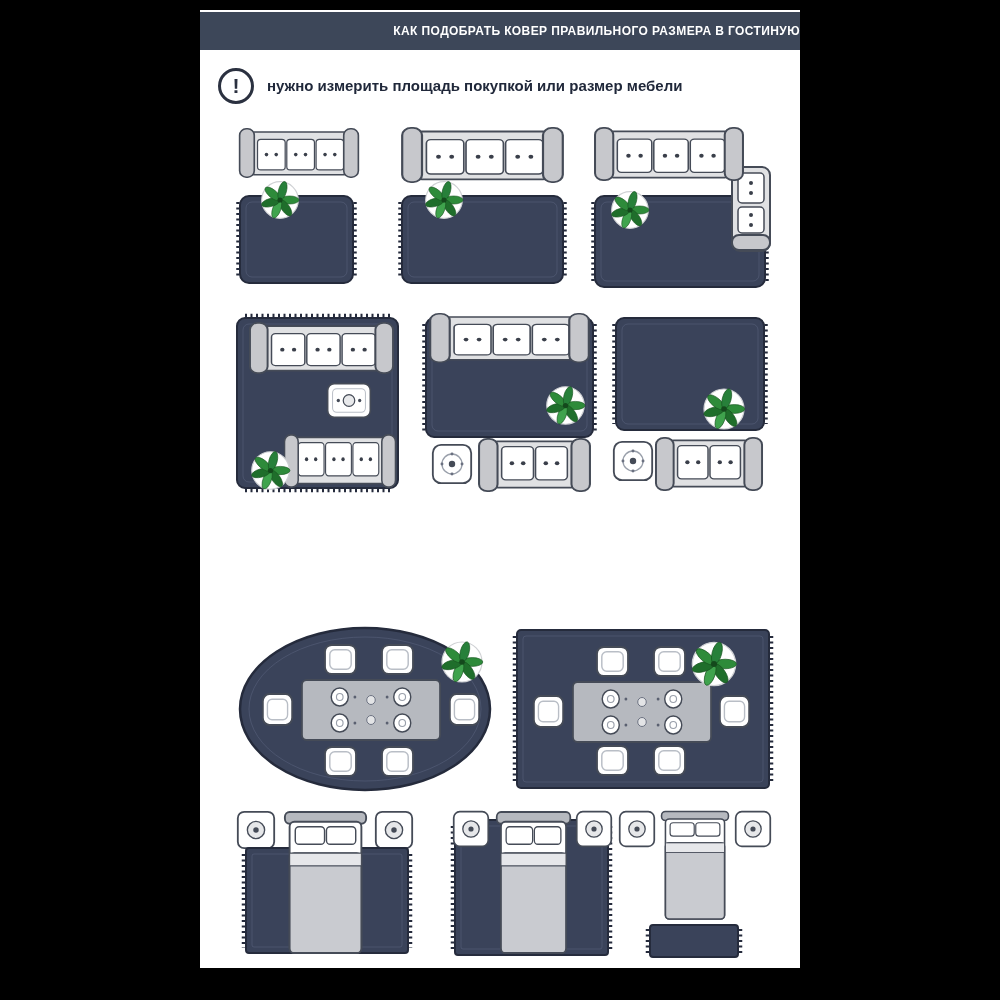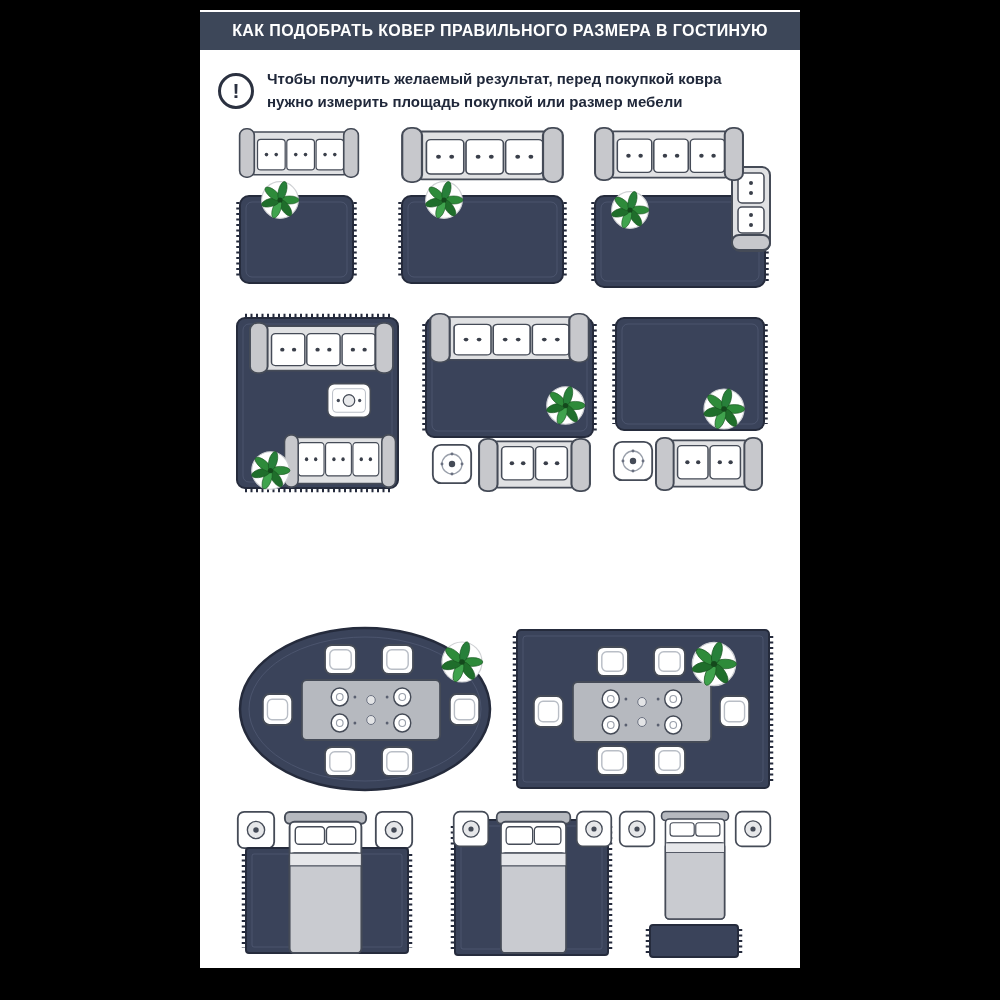--- a/index.html
+++ b/index.html
@@ -1,20 +1,20 @@
 <!DOCTYPE html>
 <html><head>
 <meta charset="utf-8">
 <style>
   html,body{margin:0;padding:0;background:#000;}
   .page{position:relative;width:1000px;height:1000px;background:#000;overflow:hidden;
         font-family:"Liberation Sans",sans-serif;}
   .content{position:absolute;left:200px;top:10px;width:600px;height:958px;background:#fff;}
   .band{position:absolute;left:0;width:600px;height:38px;background:#3d4759;display:flex;
-        align-items:center;justify-content:center;color:#fff;font-weight:700;font-size:16px;
+        align-items:center;justify-content:flex-end;color:#fff;font-weight:700;font-size:12px;
         letter-spacing:.4px;white-space:nowrap;}
   .band1{top:2px;}
   .band2{top:535px;height:40px;}
   .note{position:absolute;top:58px;left:18px;display:flex;align-items:center;gap:13px;}
   .note-icon{box-sizing:border-box;width:36px;height:36px;border:3px solid #2b3140;border-radius:50%;
         display:flex;align-items:center;justify-content:center;font-weight:700;font-size:21px;
         color:#2b3140;flex:0 0 auto;}
   .note-text{font-size:15px;font-weight:600;color:#20283a;line-height:1.5;}
   .diagram{position:absolute;}
 </style>
@@ -123,21 +123,20 @@
 
   <div class="content">
 
     <div class="band band1">
       <span>КАК ПОДОБРАТЬ КОВЕР ПРАВИЛЬНОГО РАЗМЕРА В ГОСТИНУЮ</span>
     </div>
 
     <div class="note">
       <div class="note-icon">!</div>
       <div class="note-text">
-        <div>Чтобы получить желаемый результат, перед покупкой ковра</div>
         <div>нужно измерить площадь покупкой или размер мебели</div>
       </div>
     </div>
 
     <svg class="diagram" style="left:36px;top:117px" width="128" height="160" viewBox="0 0 128 160">
       <use href="#sym-sofa" x="2" y="1" width="122" height="50"></use>
       <g>
         <rect x="4" y="69" width="113" height="87" rx="9" fill="#3a435a" stroke="#252b3c" stroke-width="2"></rect>
         <rect x="10" y="75" width="101" height="75" rx="6" fill="none" stroke="#59627e" stroke-width="1" opacity="0.55"></rect>
         <line x1="2" y1="75" x2="2" y2="150" stroke="#252b3c" stroke-width="3.5" stroke-dasharray="2 3.5"></line>

